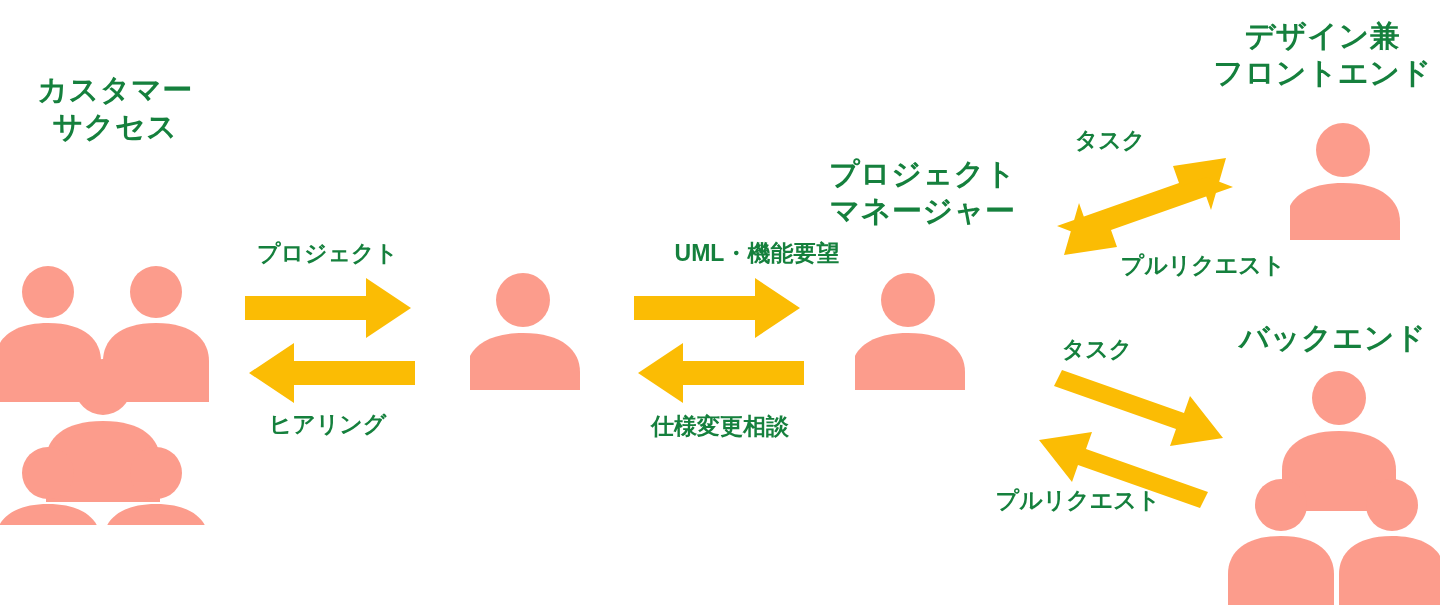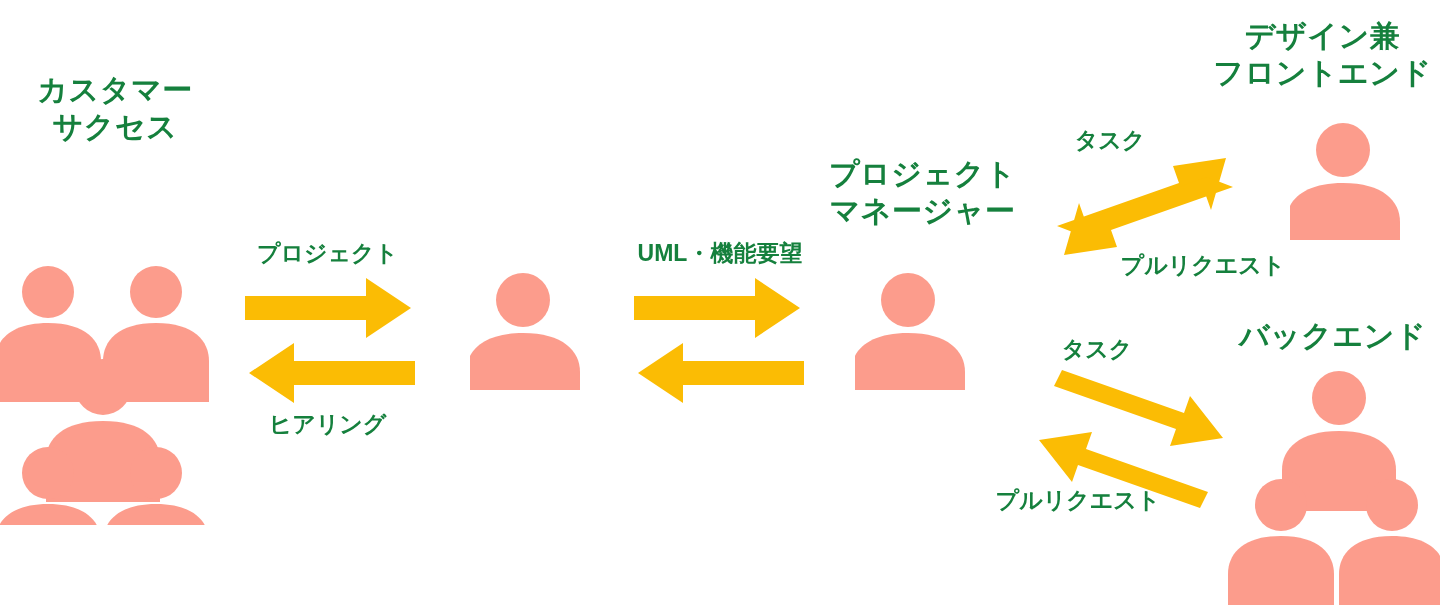--- a/index.html
+++ b/index.html
@@ -92,29 +92,30 @@
 
   <div class="people-group" style="left:470px; top:272px;">
     <svg width="125" height="120" viewBox="0 0 125 120" aria-hidden="true">
       <g fill="#fc9c8c">
         <circle cx="53" cy="28" r="27"></circle>
         <path d="M53 61 C 93 61 110 79 110 100 L 110 118 L -4 118 L -4 100 C -4 79 13 61 53 61 Z"></path>
       </g>
     </svg>
   </div>
 
-  <div class="flow-label" style="left:615px; top:240px; width:210px;">UML・機能要望</div>
+  <div class="flow-label" style="left:652px; top:240px; width:210px;">UML・機能要望</div>
 
   <div class="arrow-pair" style="left:634px; top:278px;">
     <svg width="170" height="125" viewBox="0 0 170 125" aria-hidden="true">
       <path fill="#fbbc04" d="M0 18 L 121 18 L 121 0 L 166 30 L 121 60 L 121 42 L 0 42 Z"></path>
       <path fill="#fbbc04" d="M170 83 L 49 83 L 49 65 L 4 95 L 49 125 L 49 107 L 170 107 Z"></path>
     </svg>
   </div>
 
+  <div class="flow-label" style="left:615px; top:413px; width:210px;">仕様変更相談</div>
 
   <div class="node-label" style="left:820px; top:156px; width:205px;">プロジェクト
 マネージャー</div>
 
   <div class="people-group" style="left:855px; top:272px;">
     <svg width="125" height="120" viewBox="0 0 125 120" aria-hidden="true">
       <g fill="#fc9c8c">
         <circle cx="53" cy="28" r="27"></circle>
         <path d="M53 61 C 93 61 110 79 110 100 L 110 118 L -4 118 L -4 100 C -4 79 13 61 53 61 Z"></path>
       </g>
@@ -148,21 +149,21 @@
 
   <div class="arrow-pair" style="left:1015px; top:330px;">
     <svg width="230" height="190" viewBox="0 0 230 190" aria-hidden="true">
       <path fill="#fbbc04" d="M47 40 L 169 83 L 175 66 L 208 108 L 155 116 L 161 99 L 39 56 Z"></path>
       <path fill="#fbbc04" d="M185 178 L 63 135 L 57 152 L 24 110 L 77 102 L 71 119 L 193 162 Z"></path>
     </svg>
   </div>
 
   <div class="flow-label" style="left:978px; top:487px; width:200px;">プルリクエスト</div>
 
-  <div class="node-label" style="left:1225px; top:320px; width:215px;font-family:Liberation Mono, monospace;">バックエンド</div>
+  <div class="node-label" style="left:1225px; top:320px; width:215px;">バックエンド</div>
 
   <div class="people-group" style="left:1225px; top:368px;">
     <svg width="215" height="237" viewBox="0 0 215 237" aria-hidden="true">
       <g fill="#fc9c8c">
         <circle cx="114" cy="30" r="27"></circle>
         <path d="M114 63 C 154 63 171 81 171 102 L 171 143 L 57 143 L 57 102 C 57 81 74 63 114 63 Z"></path>
       </g>
       <g fill="#fc9c8c">
         <circle cx="56" cy="137" r="26"></circle>
         <path d="M56 168 C 94 168 109 186 109 206 L 109 247 L 3 247 L 3 206 C 3 186 18 168 56 168 Z"></path>

